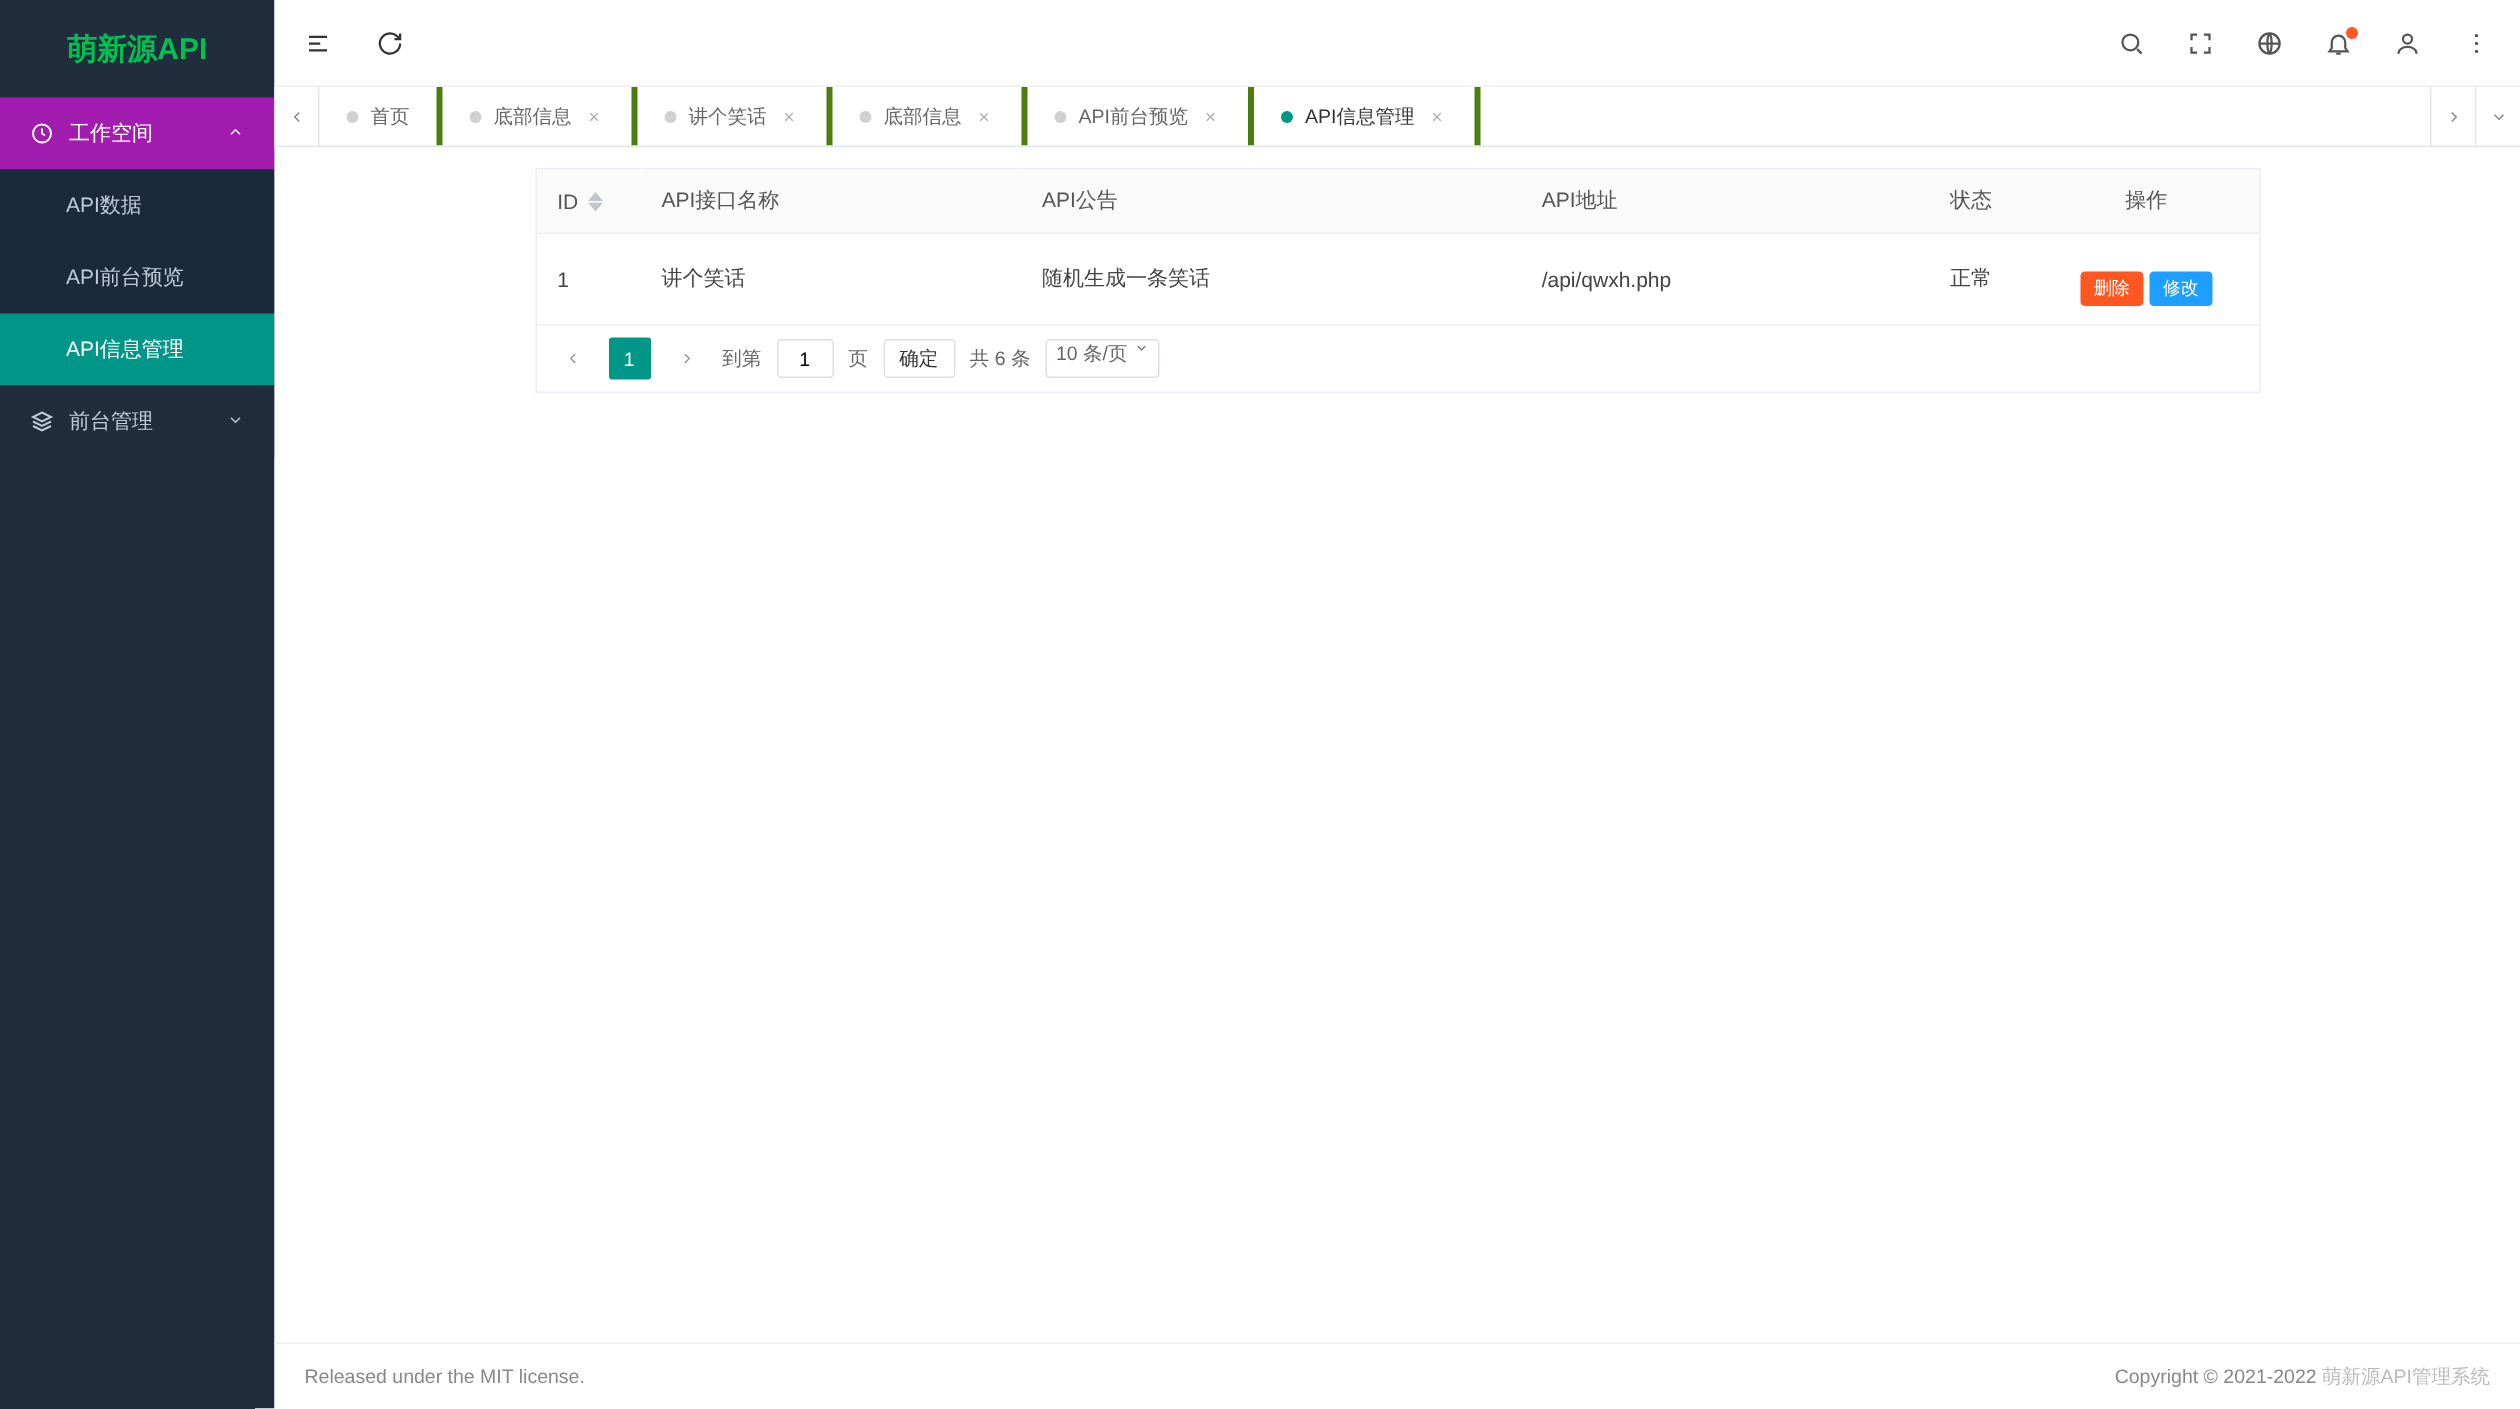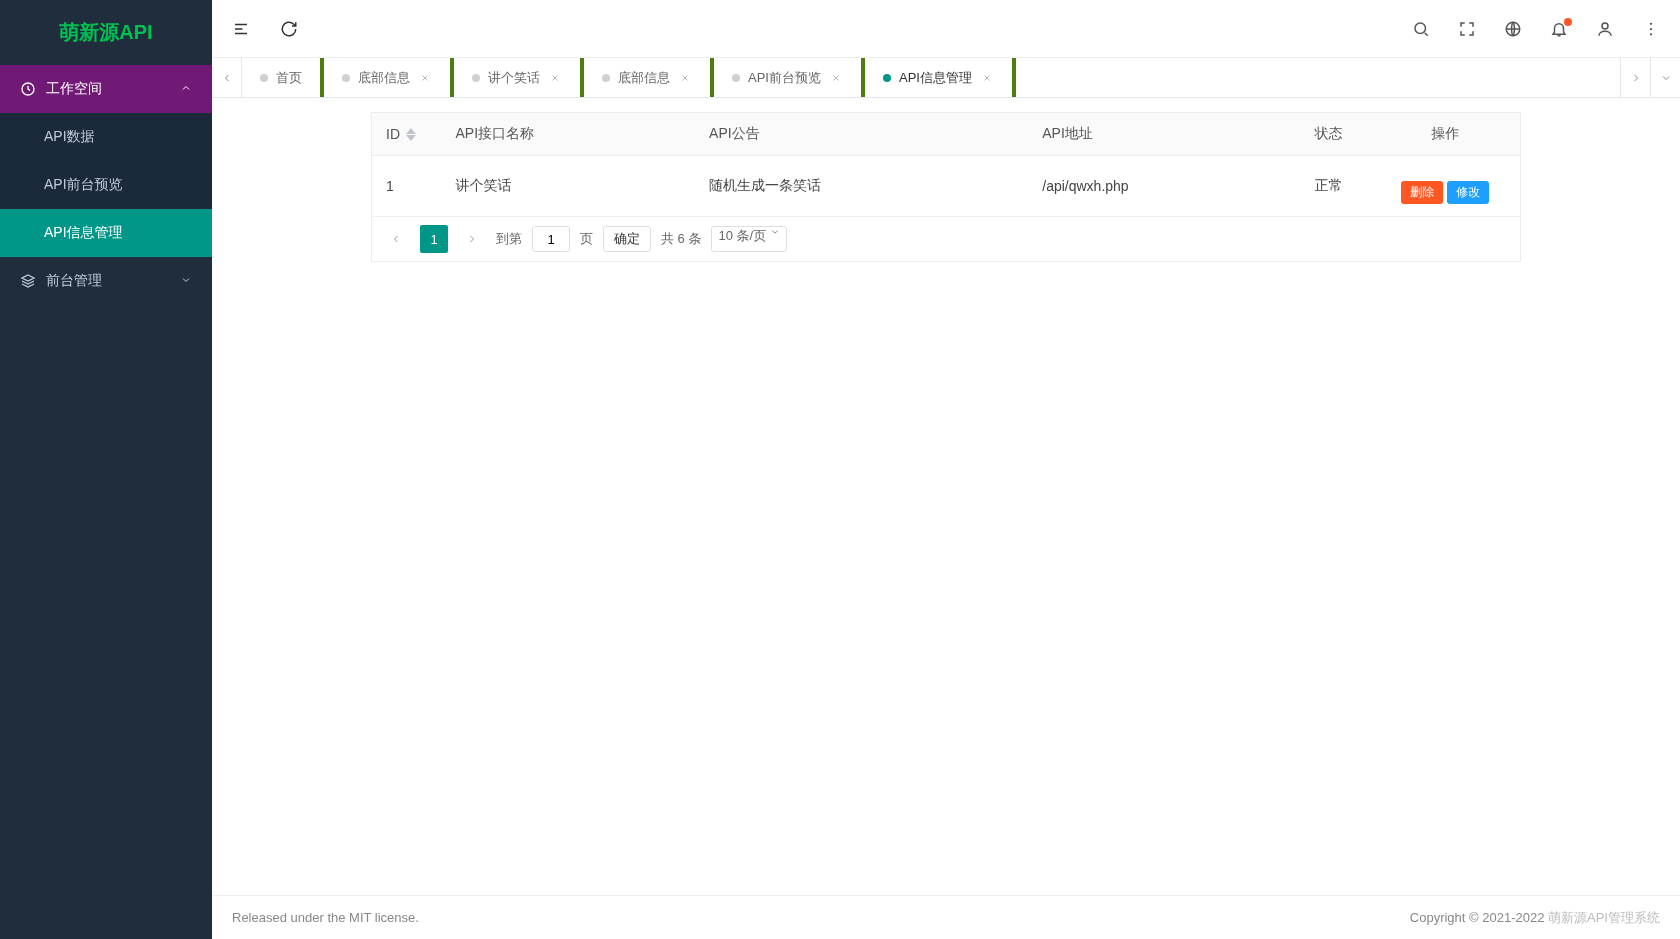--- a/index.html
+++ b/index.html
@@ -1,24 +1,24 @@
 <!DOCTYPE html>
 <html><head>
   <meta charset="utf-8">
   <style>
     * { margin: 0; padding: 0; box-sizing: border-box; }
     body { font-family: -apple-system, BlinkMacSystemFont, "Segoe UI", "PingFang SC", "Microsoft YaHei", sans-serif; font-size: 14px; color: #333; background: #fff; height: 939px; width: 1680px; overflow: hidden; }
     
     .app { display: flex; height: 100%; }
     
     
-    .sidebar { width: 212px; background: #1f2d3d; color: #bfcbd9; display: flex; flex-direction: column; justify-content: flex-end; }
+    .sidebar { width: 183px; background: #1f2d3d; color: #bfcbd9; display: flex; flex-direction: column; justify-content: flex-end; }
     .logo { height: 65px; display: flex; align-items: center; justify-content: center; font-size: 20px; font-weight: bold; color: #00c050; }
     .menu { flex: 1; }
-    .menu-group-title { height: 48px; display: flex; align-items: center; padding: 0 20px; color: #fff; cursor: pointer; background: #701a75; }
+    .menu-group-title { height: 48px; display: flex; align-items: center; padding: 0 20px; color: #fff; cursor: pointer; background: #a21caf; }
     .menu-group-title .icon { margin-right: 10px; width: 16px; height: 16px; display: inline-flex; align-items: center; justify-content: center; }
     .menu-group-title .chevron { margin-left: auto; }
     .menu-item { height: 48px; display: flex; align-items: center; padding: 0 20px 0 44px; color: #bfcbd9; cursor: pointer; background: #1a2a3a; }
     .menu-item.active { background: #009688; color: #fff; }
     .menu-group-title.collapsed { background: #1f2d3d; color: #bfcbd9; }
     
     
     .main { flex: 1; display: flex; flex-direction: column; background: #fff; }
     
     

